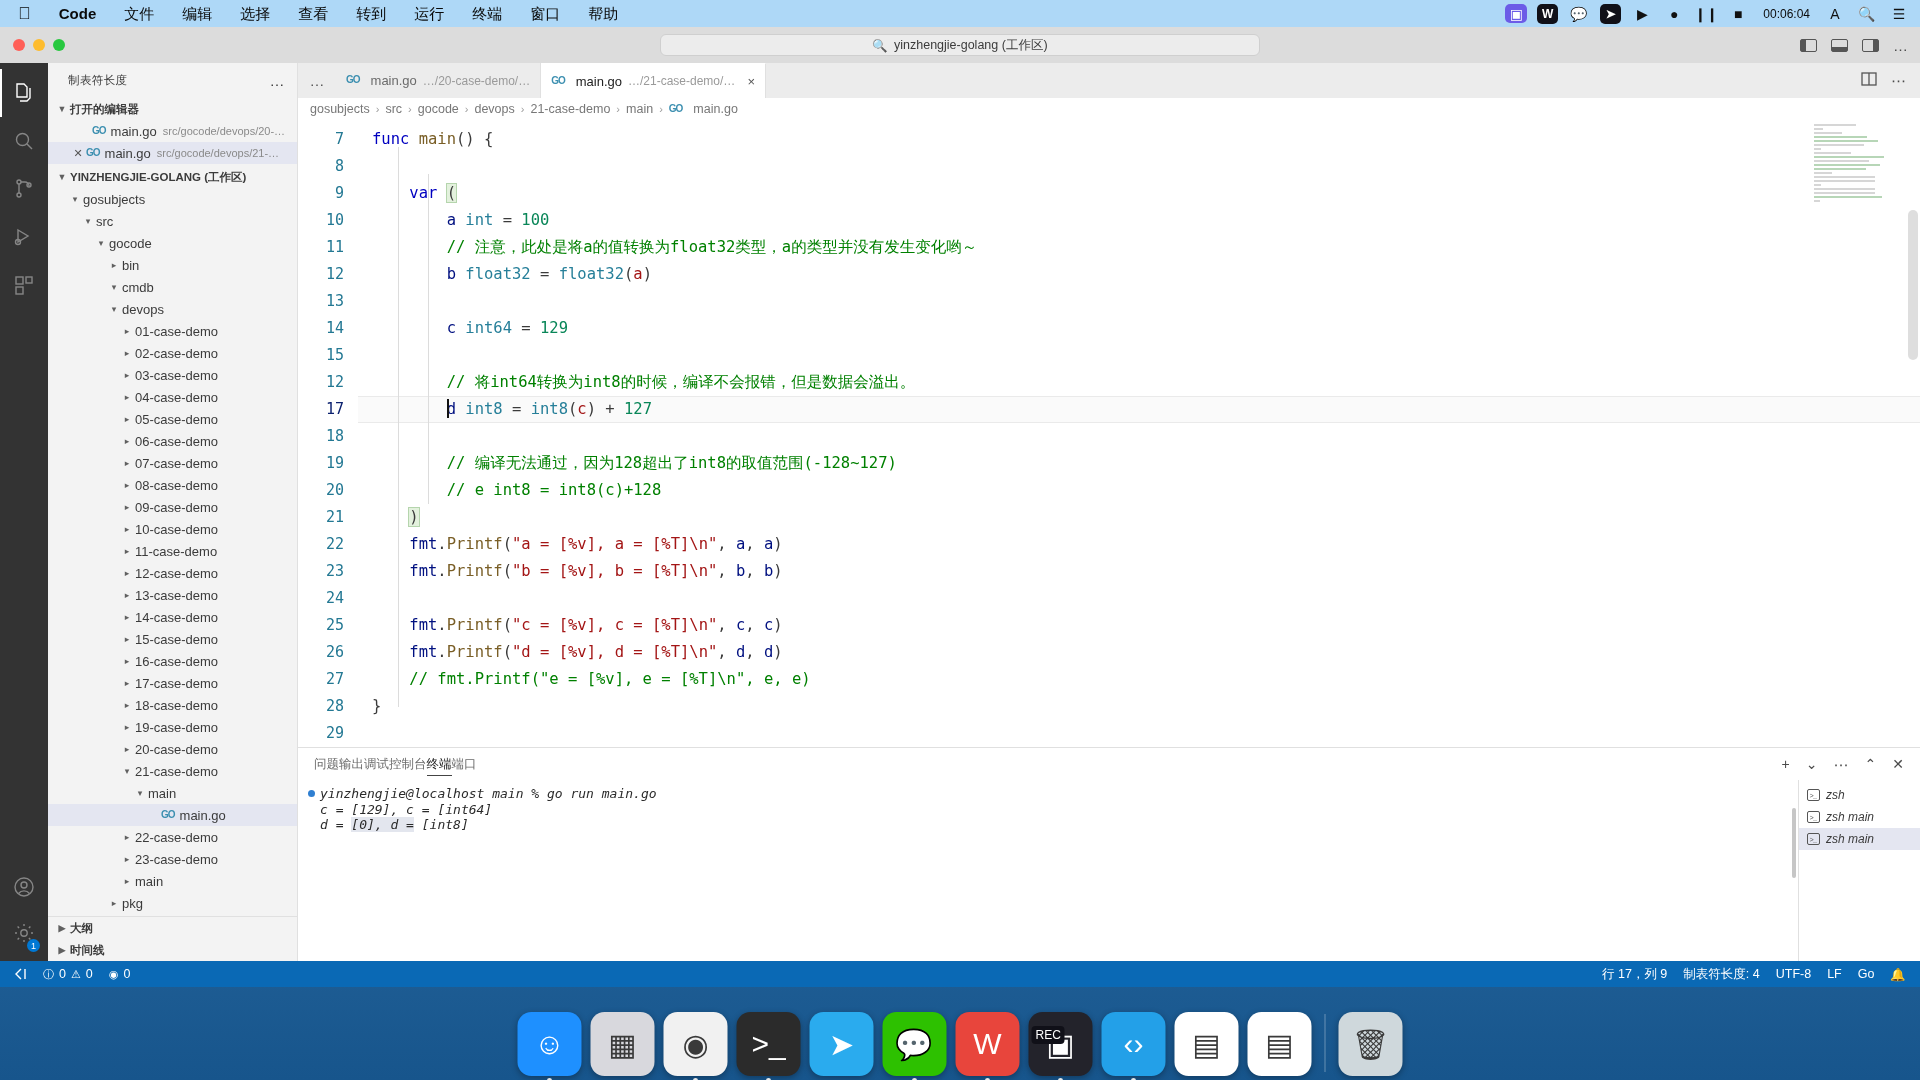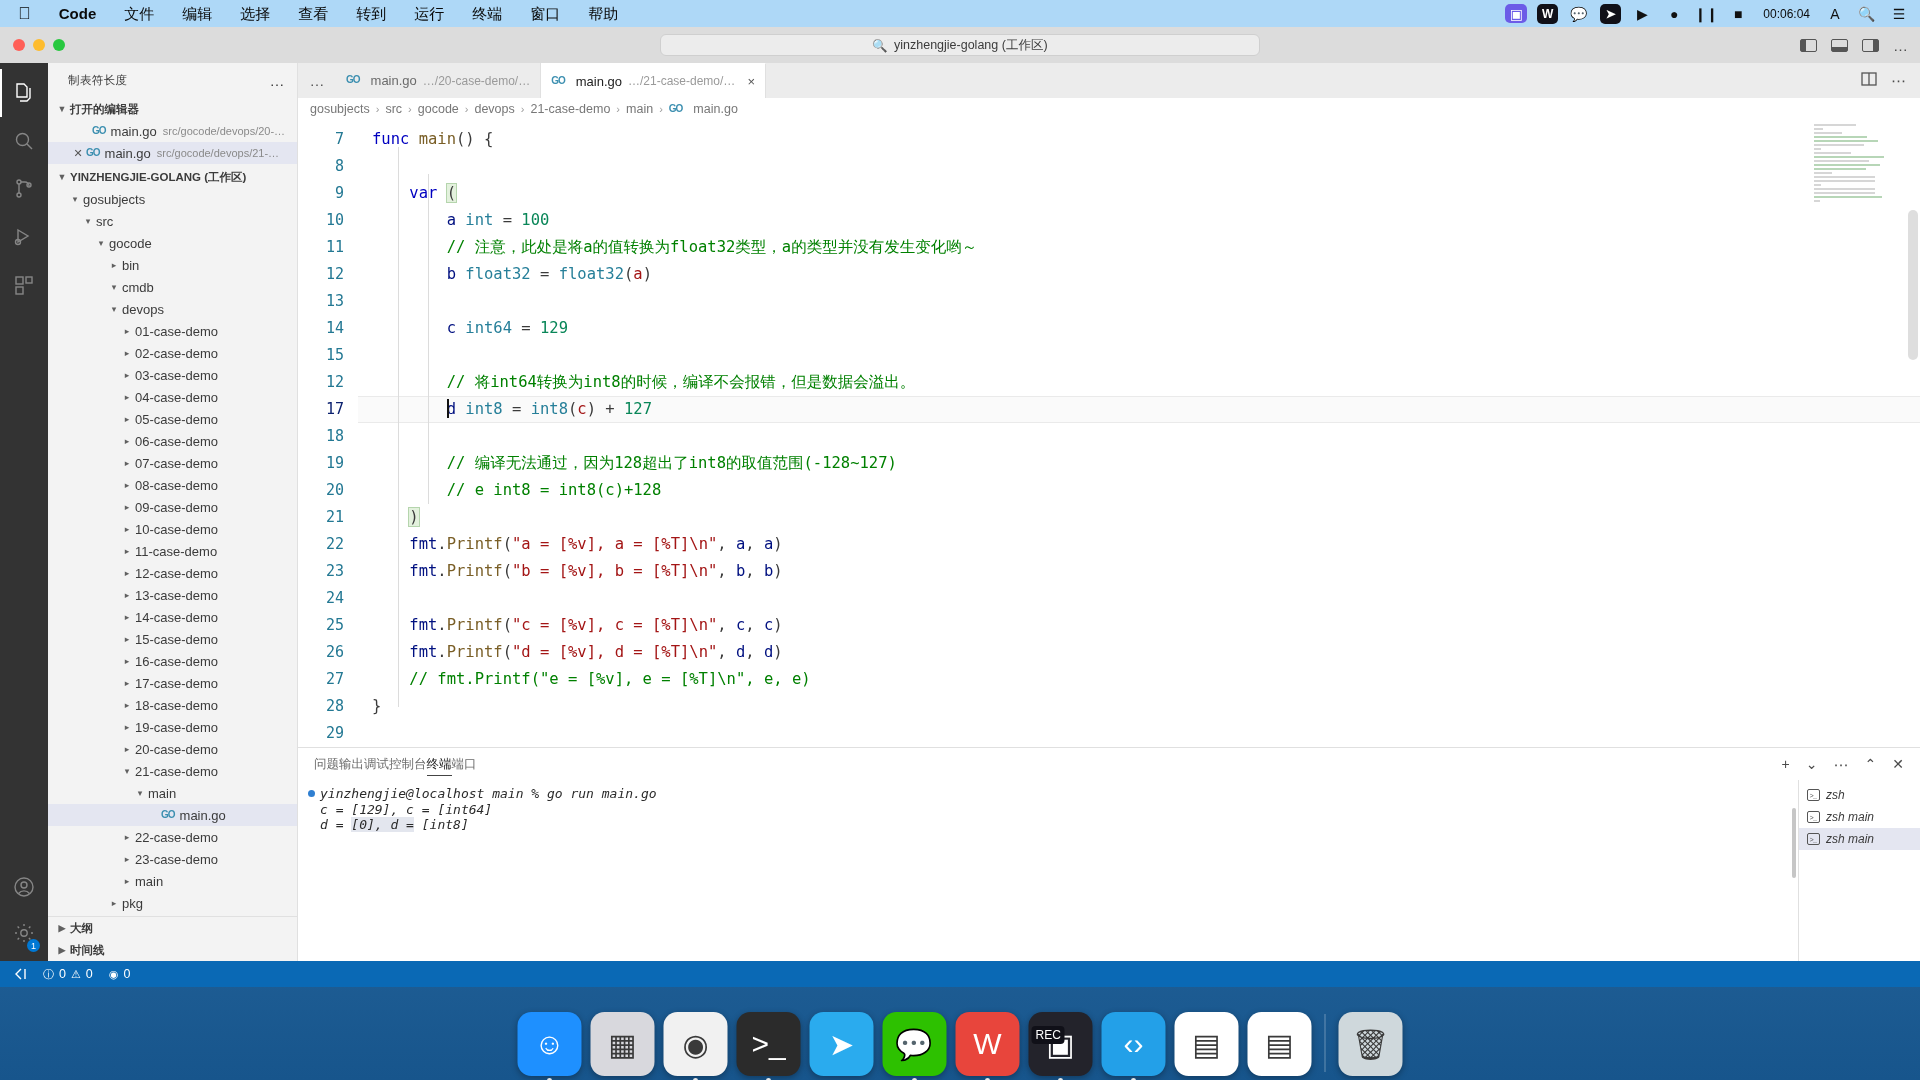--- a/index.html
+++ b/index.html
@@ -604,20 +604,28 @@
       <div class="st">
         <span class="err-ico">ⓘ</span>
         <span>0</span>
         <span class="err-ico">⚠</span>
         <span>0</span>
       </div>
       <div class="st">
         <span class="err-ico">◉</span>
         <span>0</span>
       </div>
+      <div class="status-right">
+        <div class="st">行 17，列 9</div>
+        <div class="st">制表符长度: 4</div>
+        <div class="st">UTF-8</div>
+        <div class="st">LF</div>
+        <div class="st">Go</div>
+        <div class="st">🔔</div>
+      </div>
     </div>
   </div>
 
   <div class="dock" id="dock">
       <div class="dk" title="Finder" style="background: rgb(30, 144, 255);">
         <span>☺</span>
         <span class="run"></span>
       </div>
       <div class="dk" title="启动台" style="background: rgb(216, 216, 221);">
         <span style="color: rgb(58, 58, 58);">▦</span>

